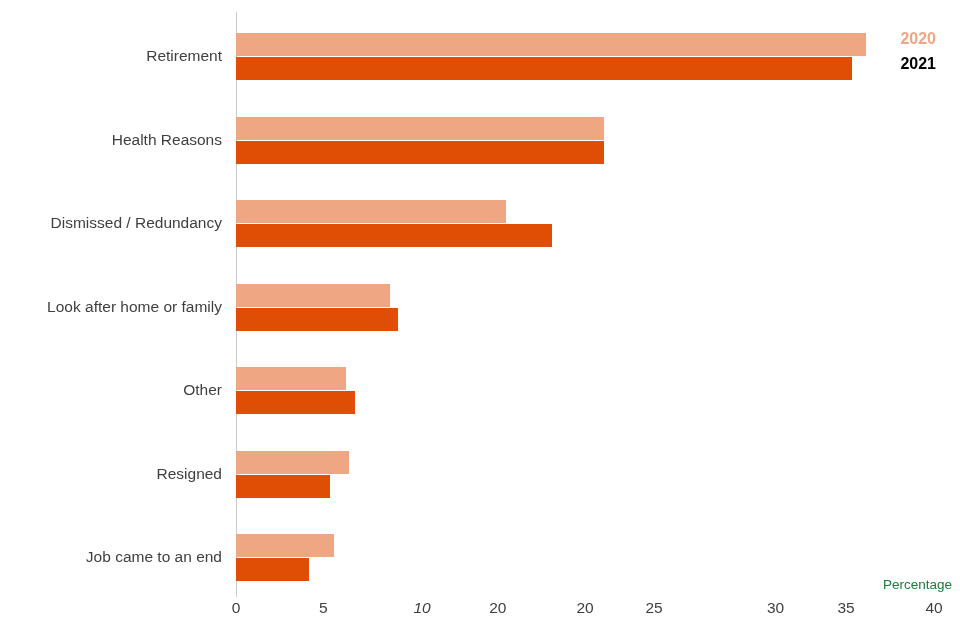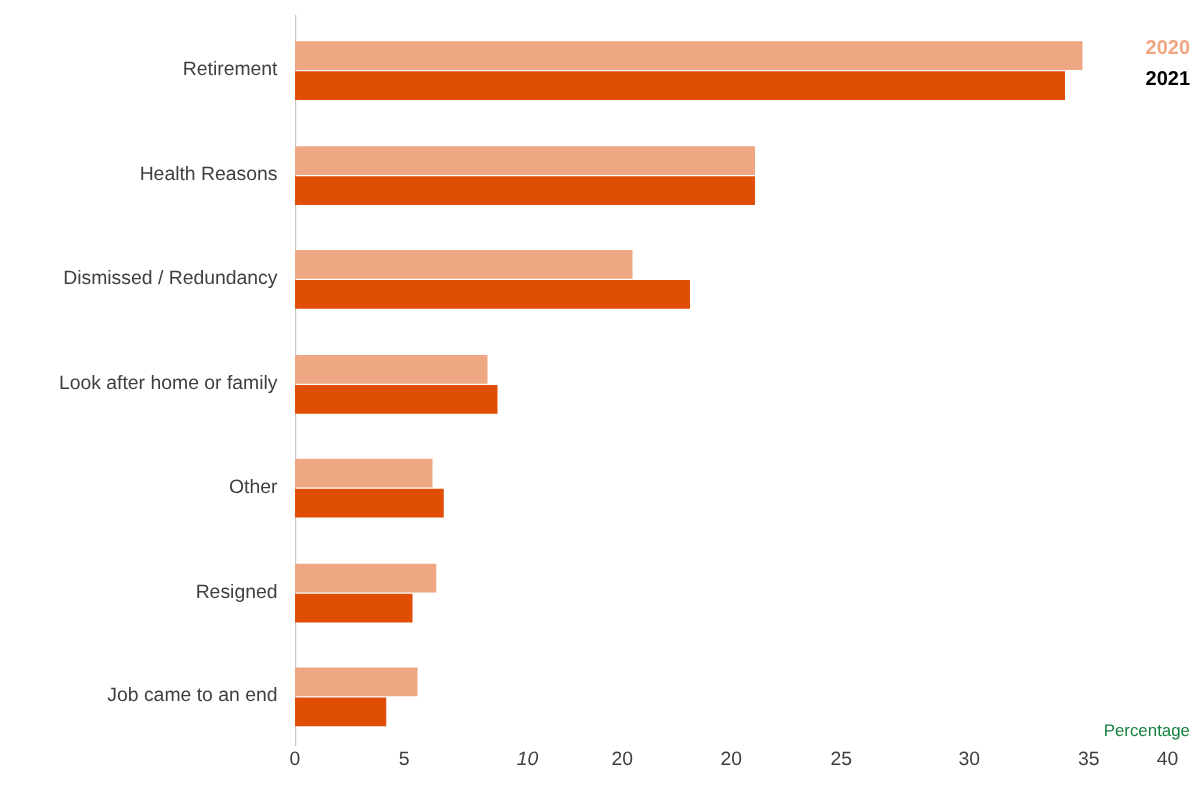--- a/index.html
+++ b/index.html
@@ -94,21 +94,21 @@
     top: 578px;
     font-size: 13.5px;
     color: #15803d;
     line-height: 1;
     white-space: nowrap;
   }
 
   
   .legend {
     position: absolute;
-    right: 8px;
+    right: 24px;
     top: 31px;
     text-align: right;
     line-height: 1;
   }
   .legend-entry {
     font-size: 16px;
     white-space: nowrap;
   }
   .legend-entry.e0 {
     color: #efa683;
@@ -187,23 +187,23 @@
     </div>
 
   <div class="axis-title">Percentage</div>
 
   <div class="x-axis" id="x-axis">
       <div class="x-tick" style="left: 236px;">0</div>
       <div class="x-tick" style="left: 323.25px;">5</div>
       <div class="x-tick" style="left: 422px; font-style: italic;">10</div>
       <div class="x-tick" style="left: 497.75px;">20</div>
       <div class="x-tick" style="left: 585px;">20</div>
-      <div class="x-tick" style="left: 673px;">25</div>
+      <div class="x-tick" style="left: 654px;">25</div>
       <div class="x-tick" style="left: 759.5px; margin-left: 16px;">30</div>
-      <div class="x-tick" style="left: 871px;">35</div>
+      <div class="x-tick" style="left: 846px;">35</div>
       <div class="x-tick" style="left: 934px;">40</div>
     </div>
 
   <div class="legend">
     <div class="legend-entry e0">2020</div>
     <div class="legend-entry e1">2021</div>
   </div>
 
 <div class="cat-label" style="top: 48px;">Retirement</div>
     <div class="cat-label" style="top: 131.5px;">Health Reasons</div>

